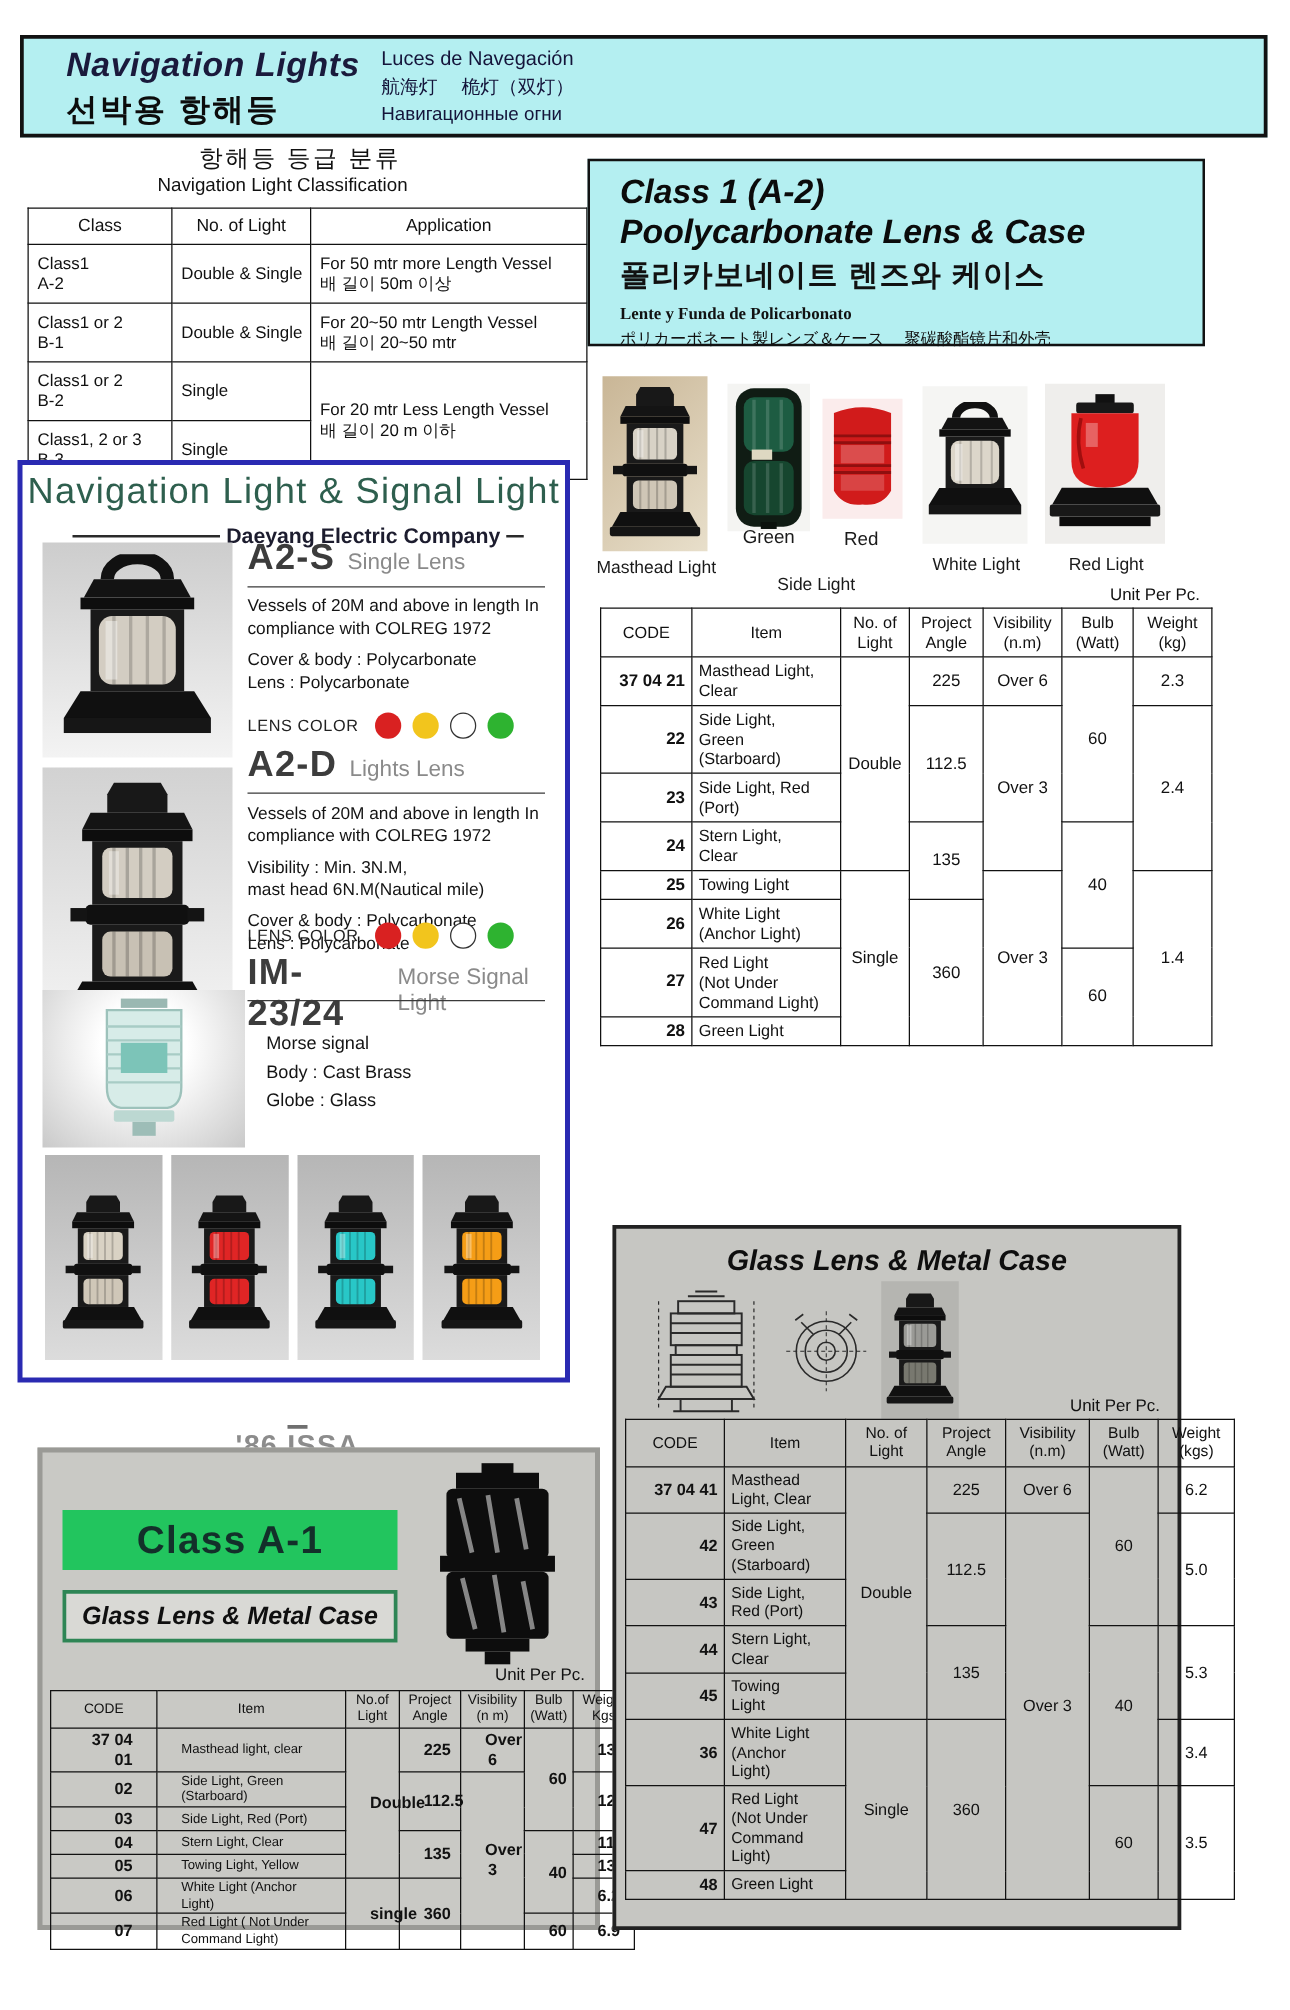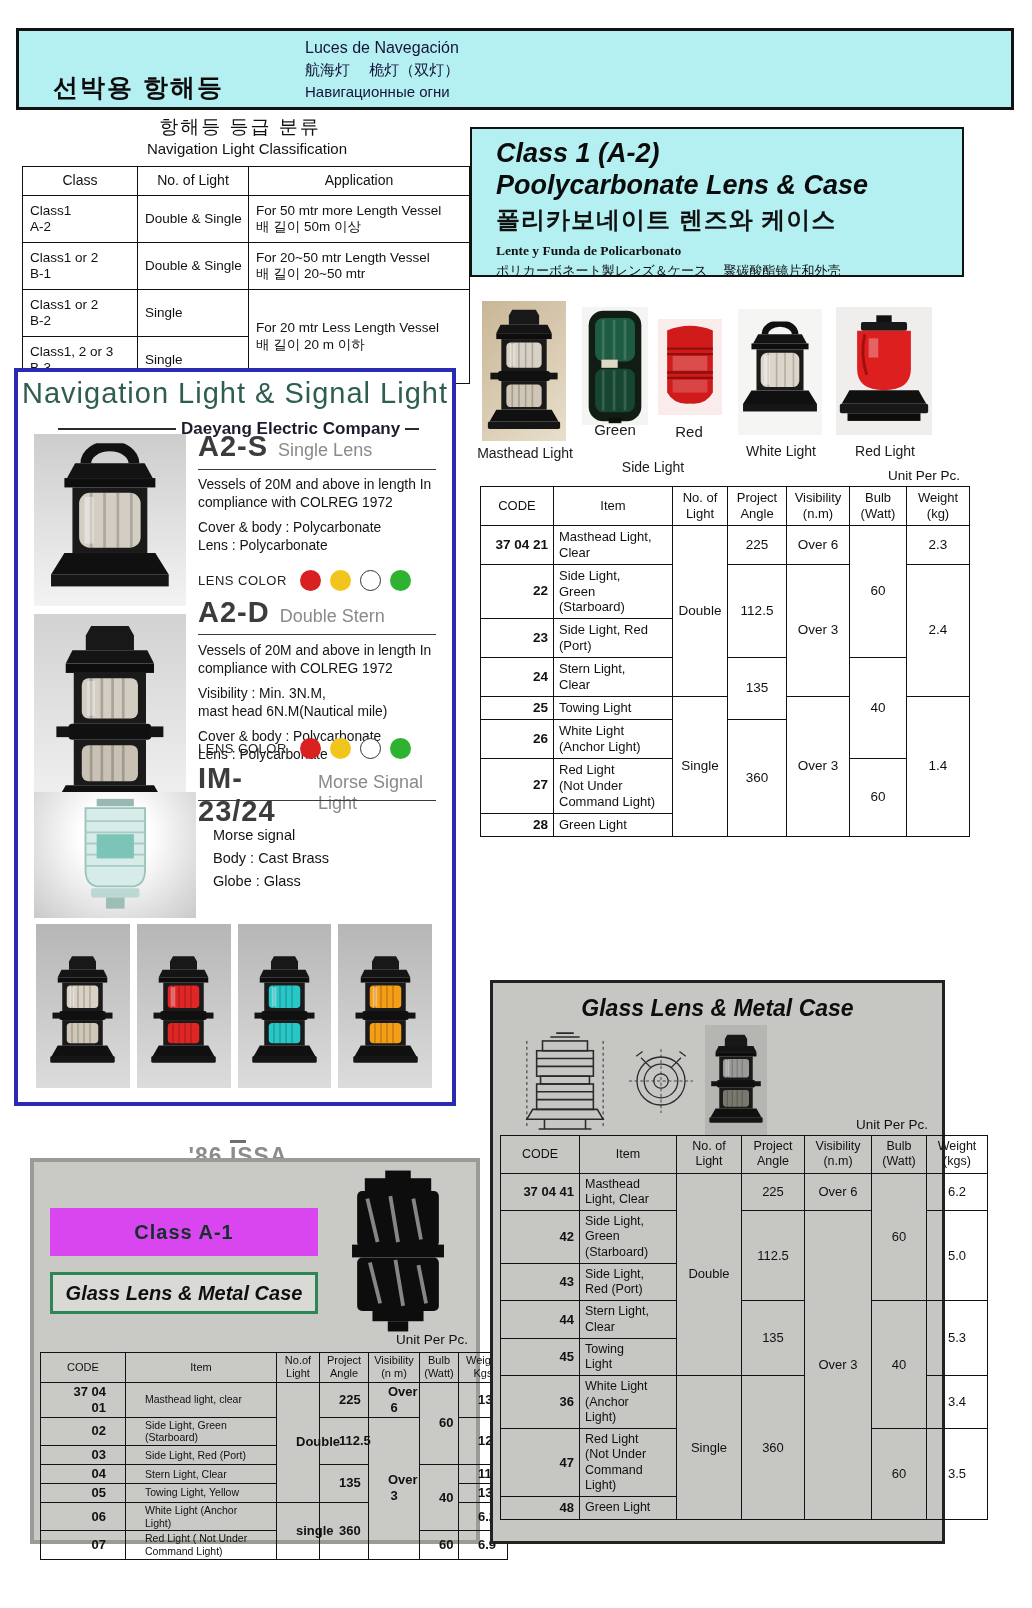--- a/index.html
+++ b/index.html
@@ -46,21 +46,21 @@
   .t2 th:nth-child(1){width:80px}.t2 th:nth-child(2){width:146px}.t2 th:nth-child(3){width:38px}
   .t2 th:nth-child(4){width:44px}.t2 th:nth-child(5){width:46px}.t2 th:nth-child(6){width:34px}
   .t2 th:nth-child(7){width:44px}
   .t3 th:nth-child(1){width:72px}.t3 th:nth-child(2){width:90px}.t3 th:nth-child(3){width:58px}
   .t3 th:nth-child(4){width:56px}.t3 th:nth-child(5){width:60px}.t3 th:nth-child(6){width:48px}
   .t3 th:nth-child(7){width:54px}
   .tc th:nth-child(1){width:108px}.tc th:nth-child(2){width:104px}.tc th:nth-child(3){width:214px}
 
   
   .cls-t1{left:70px;top:114px;width:340px;text-align:center;font-size:19px;letter-spacing:2px;}
-  .cls-t2{left:77px;top:140px;width:340px;text-align:center;font-size:15px;}
+  .cls-t2{left:56px;top:140px;width:340px;text-align:center;font-size:15px;}
   .cls-tbl{left:22px;top:166px;width:426px;}
 
   
   .a2blk{left:470px;top:127px;width:494px;height:150px;background:#b4eff1;border:2px solid #121212;
          padding:8px 0 0 24px;box-sizing:border-box;}
   .a2blk .l1,.a2blk .l2{font-style:italic;font-weight:bold;font-size:27px;line-height:1.2;color:#0b0b0b;}
   .a2blk .l3{font-weight:bold;font-size:24px;margin-top:2px;letter-spacing:1px;}
   .a2blk .l4{font-family:"Liberation Serif",serif;font-size:13.5px;font-weight:bold;margin-top:7px;}
   .a2blk .l5{font-family:"Liberation Serif",serif;font-size:13px;margin-top:3px;}
 
@@ -96,22 +96,22 @@
   .photo svg{width:88%;height:96%;}
   .strip{position:absolute;left:18px;top:552px;width:396px;height:164px;display:flex;gap:7px;}
   .tile{flex:1;background:linear-gradient(180deg,#b6b6b6,#dcdcdc);display:flex;align-items:flex-end;justify-content:center;}
   .tile svg{width:80%;height:94%;}
 
   
   .issa-tag{left:34px;top:1140px;width:408px;height:22px;display:flex;align-items:center;flex-direction:column;}
   .issa-tag .ln{border-top:3.5px solid #6f6f6f;height:0;}
   .issa-tag .txt{font-weight:bold;font-size:23px;color:#8c8c8c;margin:0 7px;white-space:nowrap;letter-spacing:1px;}
   .ipanel{left:30px;top:1158px;width:450px;height:386px;border:4px solid #9a9a96;background:#c9c9c5;box-sizing:border-box;}
-  .mint{position:absolute;left:16px;top:46px;width:268px;height:48px;background:#d946ef;
-        display:flex;align-items:center;justify-content:center;font-weight:bold;font-size:20px;color:#13302a;letter-spacing:1px;}
+  .mint{position:absolute;left:16px;top:46px;width:268px;height:48px;background:#22c55e;
+        display:flex;align-items:center;justify-content:center;font-weight:bold;font-size:31px;color:#13302a;letter-spacing:1px;}
   .gbox{position:absolute;left:16px;top:110px;width:268px;height:42px;border:3px solid #2e8555;background:#d9d9d5;
         display:flex;align-items:center;justify-content:center;font-style:italic;font-weight:bold;font-size:20px;color:#0f0f0f;box-sizing:border-box;}
   .t2pos{position:absolute;left:6px;top:190px;width:432px;}
 
   
   .gpanel{left:490px;top:980px;width:455px;height:564px;border:3px solid #222;background:#c6c6c2;box-sizing:border-box;}
   .gp-title{position:absolute;left:0;top:12px;width:100%;text-align:center;font-style:italic;font-weight:bold;font-size:23px;color:#0e0e0e;}
   .t3pos{position:absolute;left:7px;top:152px;width:438px;}
   .sketch{position:absolute;}
   .sketch svg{width:100%;height:100%;}
@@ -214,20 +214,21 @@
         <path d="M20 16 l12 12 M70 16 l-12 12"></path>
         <path d="M14 14 l8 -6 M76 14 l-8 -6"></path>
       </g>
     </symbol>
   </defs>
 </svg>
 
 <div class="page">
 
   <div class="abs hdr">
+    <div class="abs hdr-en">Navigation Lights</div>
     <div class="abs hdr-ko">선박용 항해등</div>
     <div class="abs hdr-right">
       <div class="r1">Luces de Navegación</div>
       <div>航海灯　 桅灯（双灯）</div>
       <div>Навигационные огни</div>
     </div>
   </div>
 
   <div class="abs cls-t1">항해등 등급 분류</div>
   <div class="abs cls-t2">Navigation Light Classification</div>
@@ -424,21 +425,21 @@
       <div class="lensrow" style="left:180px;top:198px;">
         <span class="lc">LENS COLOR</span>
         <span class="sw" style="background: rgb(217, 33, 33);"></span>
         <span class="sw" style="background: rgb(242, 197, 29);"></span>
         <span class="sw outline" style="background: rgb(255, 255, 255);"></span>
         <span class="sw" style="background: rgb(46, 179, 48);"></span>
       </div>
 
       <div class="model-h" style="left:180px;top:224px;">
         <span class="m">A2-D</span>
-        <span class="t">Double Stern</span>
+        <span class="t">Lights Lens</span>
       </div>
       <div class="rule" style="left:180px;top:262px;width:238px;"></div>
       <div class="photo" style="left:16px;top:242px;width:152px;height:212px;background:linear-gradient(180deg,#d2d2d2,#f4f4f4);">
         <svg viewBox="0 0 100 150" style="--l1:#d3cdc2;--l2:#c8c1b4;">
             <use href="#sym-dbl"></use>
           </svg>
       </div>
       <div class="desc" style="left:180px;top:270px;width:246px;">
         <p class="ml">Vessels of 20M and above in length In
 compliance with COLREG 1972</p>

